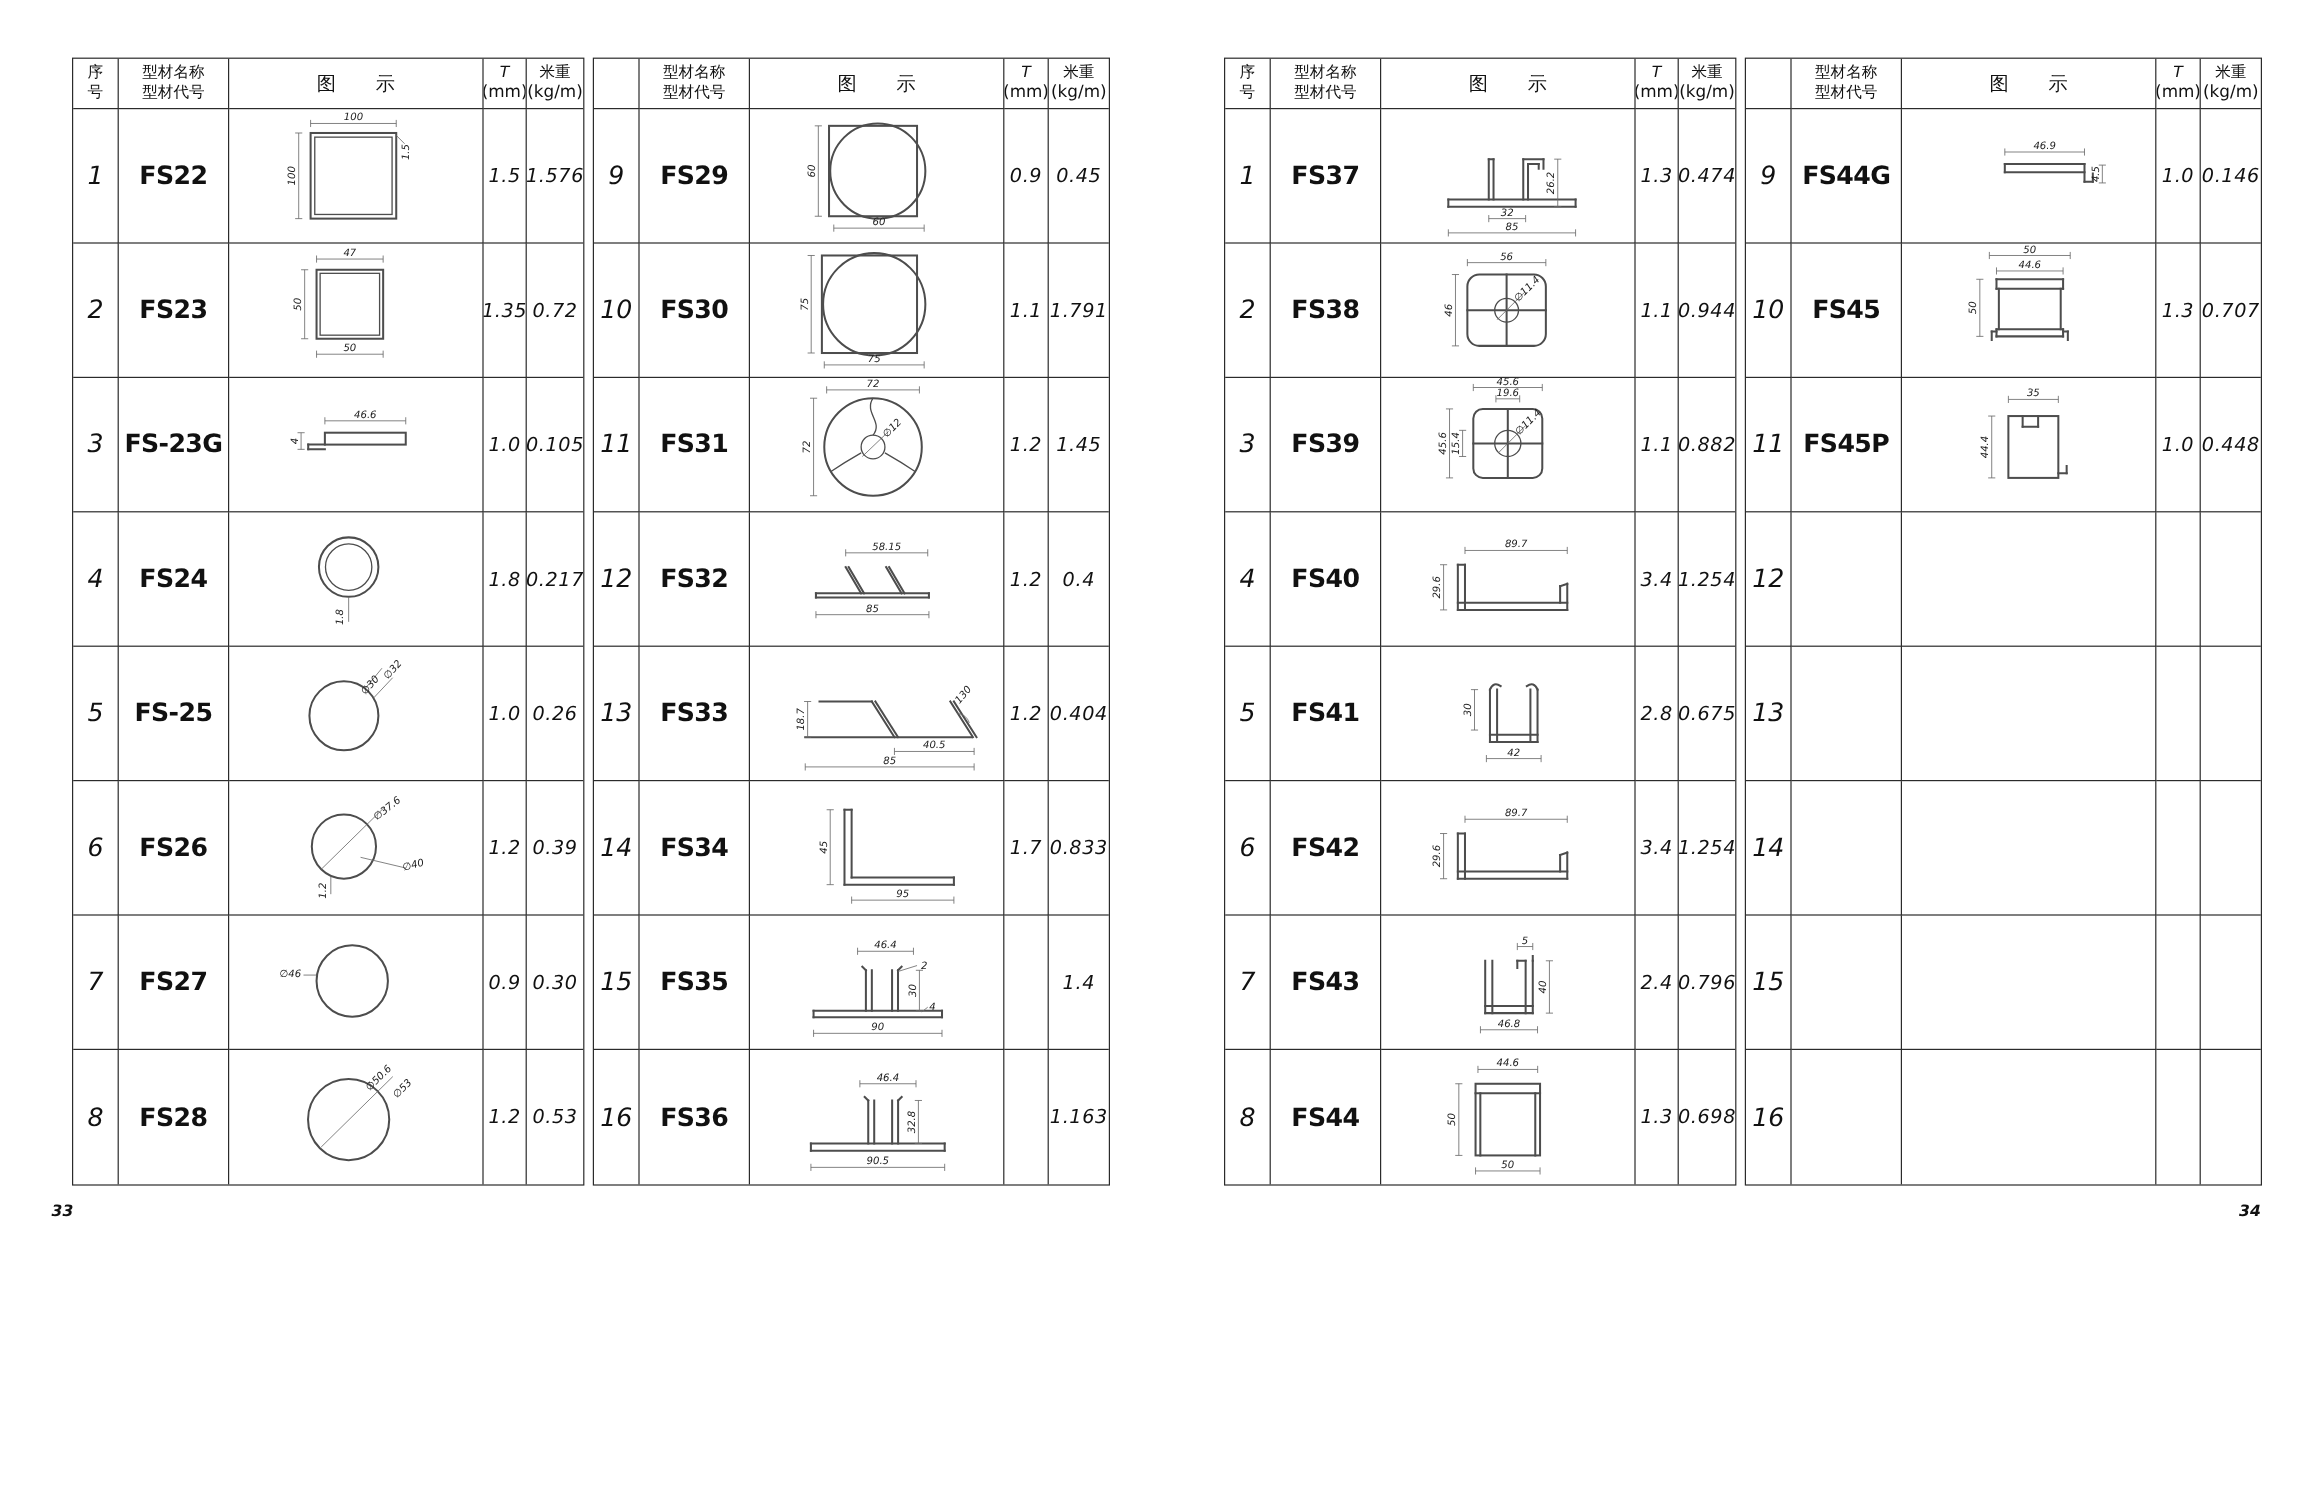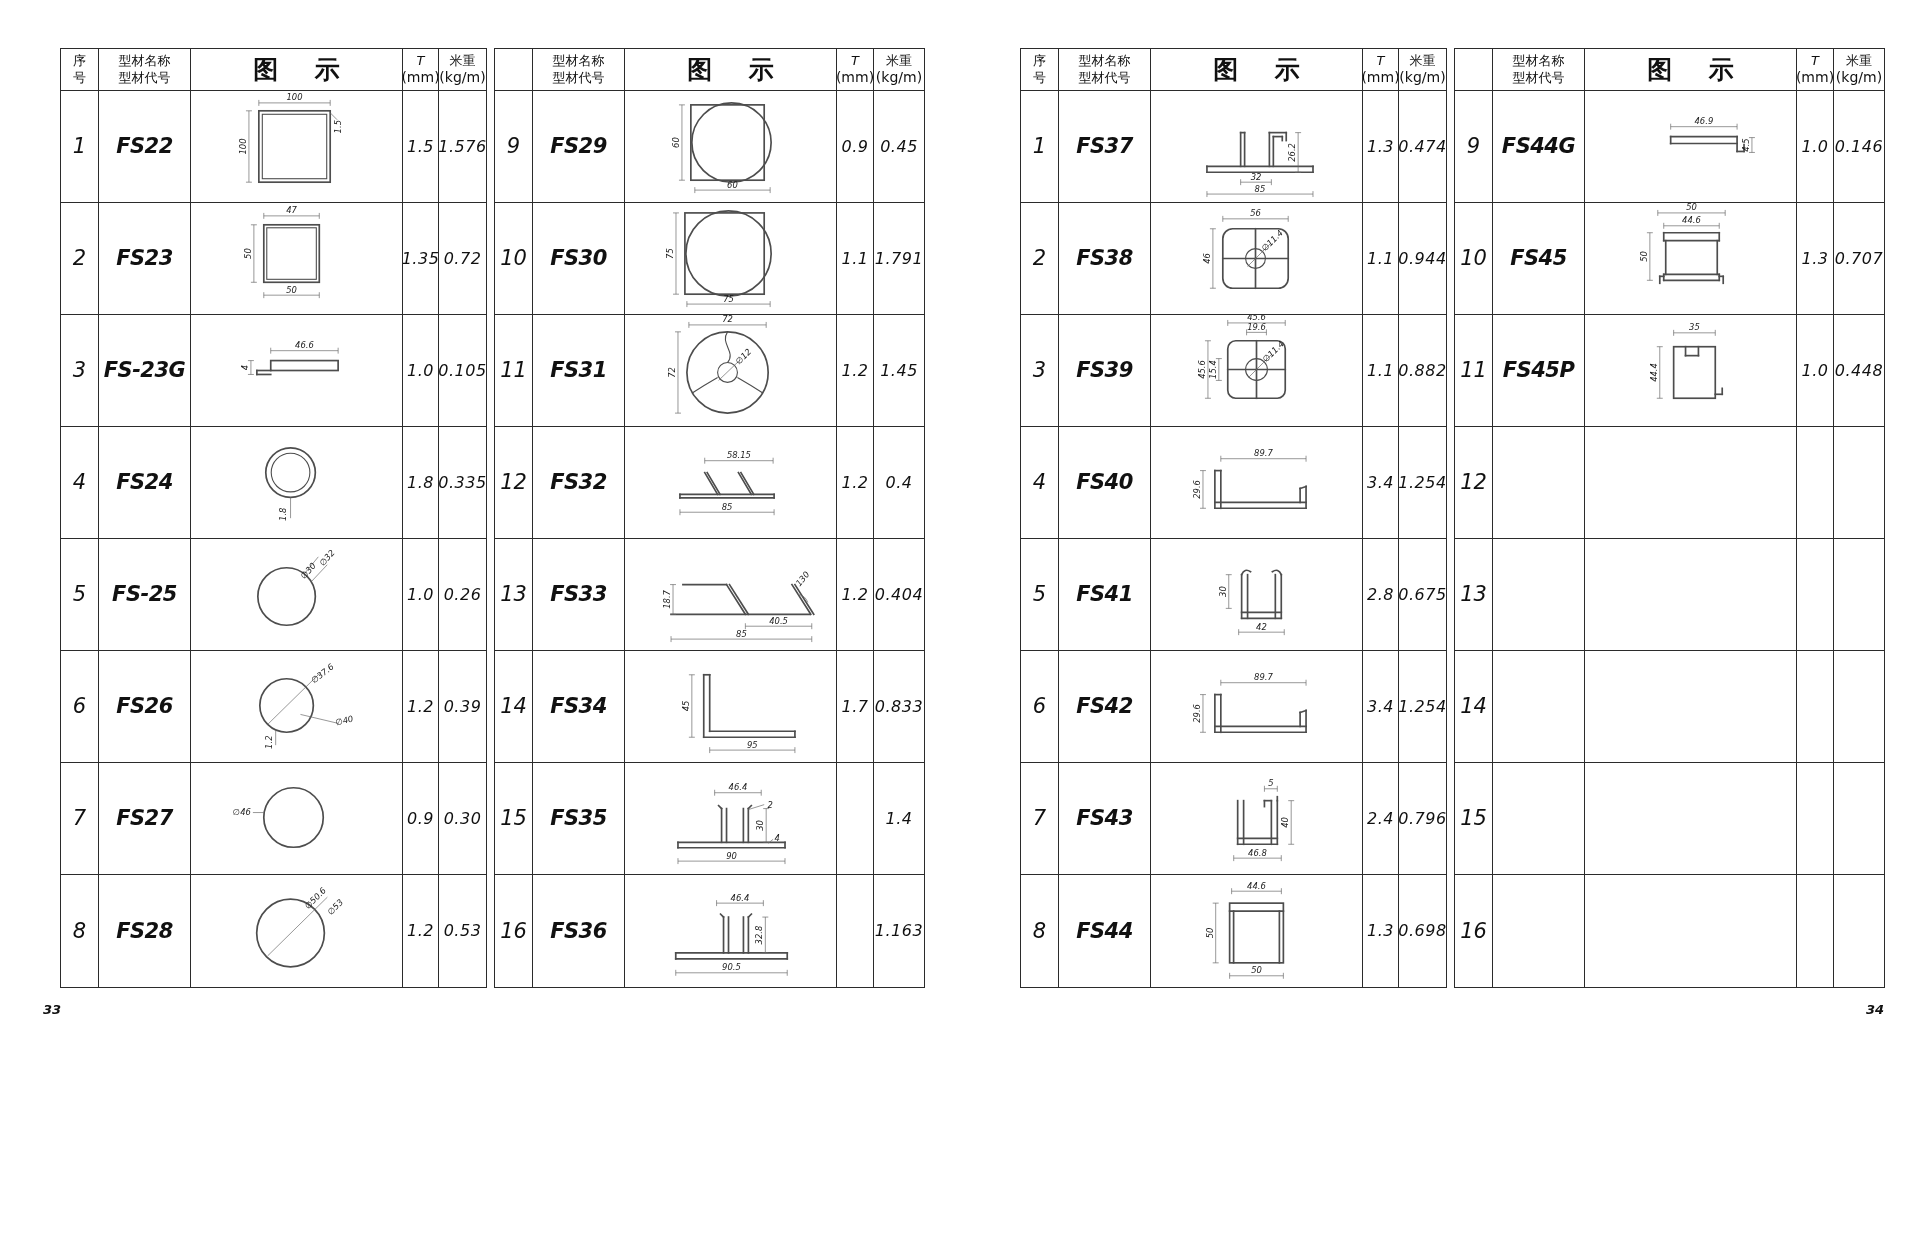--- a/index.html
+++ b/index.html
@@ -23,23 +23,23 @@
     border-right:1px solid #2b2b2b;
     border-bottom:1px solid #2b2b2b;
     display:flex;flex-direction:column;align-items:center;justify-content:center;
     overflow:hidden;line-height:1.25;text-align:center;
   }
   .cell.lastcol{border-right:none;}
   .cell.lastrow{border-bottom:none;}
   .h1{font-size:13px;}
   .h2{font-size:14px;}
   .hT{font-size:13px;font-style:italic;}
-  .hbig{font-size:25px;font-weight:700;letter-spacing:14px;text-indent:14px;}
+  .hbig{font-size:16px;font-weight:400;letter-spacing:14px;text-indent:14px;}
   .c-no{font-size:21px;font-style:italic;}
-  .c-code{font-size:21px;font-style:italic;font-weight:700;letter-spacing:-0.5px;}
+  .c-code{font-size:21px;font-weight:700;letter-spacing:-0.5px;}
   .c-val{font-size:16px;font-style:italic;letter-spacing:0.5px;}
   .dcell{padding:0;}
   .dcell svg{display:block;width:100%;height:100%;}
   .pr{stroke:#4d4d4d;stroke-width:1.7;fill:none;stroke-linecap:square;stroke-linejoin:miter;}
   .prt{stroke:#4d4d4d;stroke-width:1.1;fill:none;}
   .dim{stroke:#6a6a6a;stroke-width:0.7;fill:none;}
   .dt{font-size:8.5px;font-style:italic;fill:#1c1c1c;}
   .pageno{position:absolute;top:1002px;font-size:13px;font-weight:700;font-style:italic;margin-left:17px;}
   #pn0{left:26px;}
   #pn1{right:36px;}
@@ -135,21 +135,21 @@
         <div class="cell c-code">FS24</div>
         <div class="cell dcell">
           <svg viewBox="0 0 212 112">
             <circle cx="100" cy="46" r="25" class="pr"></circle>
             <circle cx="100" cy="46" r="19.5" class="prt"></circle>
             <line x1="100" y1="71" x2="100" y2="92" class="dim"></line>
             <text x="95" y="88" transform="rotate(-90 95 88)" text-anchor="middle" class="dt">1.8</text>
           </svg>
         </div>
         <div class="cell c-val">1.8</div>
-        <div class="cell c-val lastcol">0.335</div>
+        <div class="cell c-val lastcol">0.217</div>
         <div class="cell c-no">5</div>
         <div class="cell c-code">FS-25</div>
         <div class="cell dcell">
           <svg viewBox="0 0 212 112">
             <circle cx="96" cy="58" r="29" class="pr"></circle>
             <line x1="114" y1="35" x2="128" y2="18" class="dim"></line>
             <line x1="121" y1="43" x2="137" y2="26" class="dim"></line>
             <text x="120" y="34" transform="rotate(-48 120 34)" text-anchor="middle" class="dt">∅30</text>
             <text x="139" y="21" transform="rotate(-48 139 21)" text-anchor="middle" class="dt">∅32</text>
           </svg>

